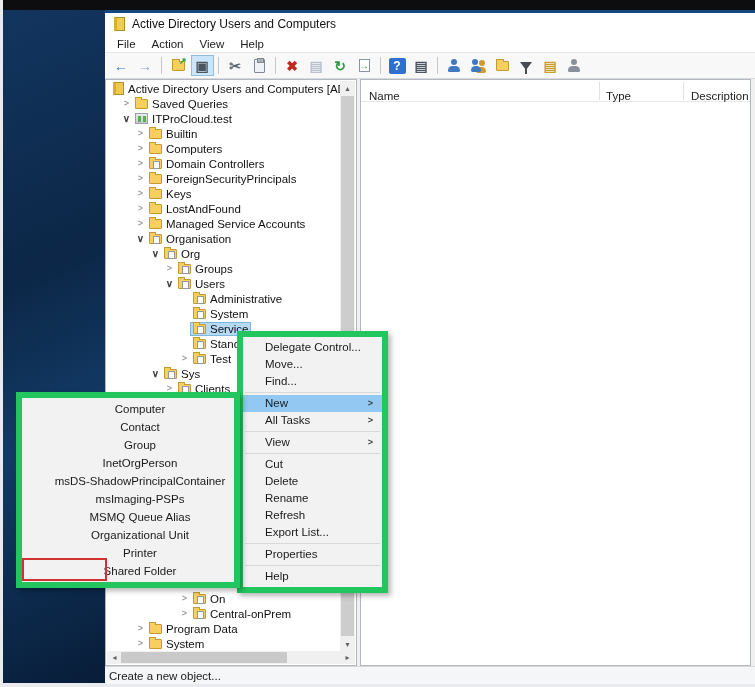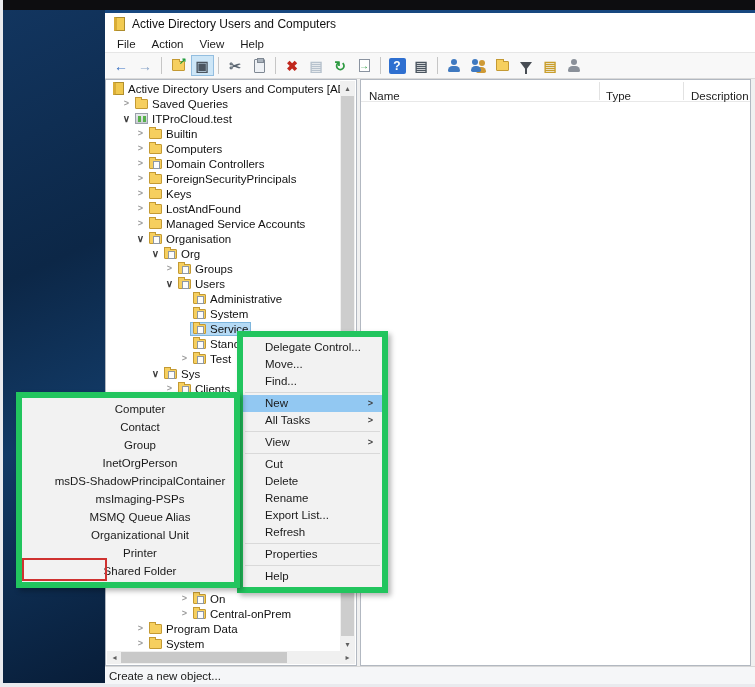--- a/index.html
+++ b/index.html
@@ -425,22 +425,22 @@
     <div class="cm-item"><span class="cm-label">Find...</span></div>
     <div class="cm-sep"></div>
     <div class="cm-item hl"><span class="cm-label">New</span><span class="cm-arrow">&gt;</span></div>
     <div class="cm-item"><span class="cm-label">All Tasks</span><span class="cm-arrow">&gt;</span></div>
     <div class="cm-sep"></div>
     <div class="cm-item"><span class="cm-label">View</span><span class="cm-arrow">&gt;</span></div>
     <div class="cm-sep"></div>
     <div class="cm-item"><span class="cm-label">Cut</span></div>
     <div class="cm-item"><span class="cm-label">Delete</span></div>
     <div class="cm-item"><span class="cm-label">Rename</span></div>
+    <div class="cm-item"><span class="cm-label">Refresh</span></div>
     <div class="cm-item"><span class="cm-label">Export List...</span></div>
-    <div class="cm-item"><span class="cm-label">Refresh</span></div>
     <div class="cm-sep"></div>
     <div class="cm-item"><span class="cm-label">Properties</span></div>
     <div class="cm-sep"></div>
     <div class="cm-item"><span class="cm-label">Help</span></div>
   </div>
 <div class="menu" id="new-submenu">
     <div class="sm-item"><span class="sm-label">Computer</span></div>
     <div class="sm-item"><span class="sm-label">Contact</span></div>
     <div class="sm-item"><span class="sm-label">Group</span></div>
     <div class="sm-item"><span class="sm-label">InetOrgPerson</span></div>

